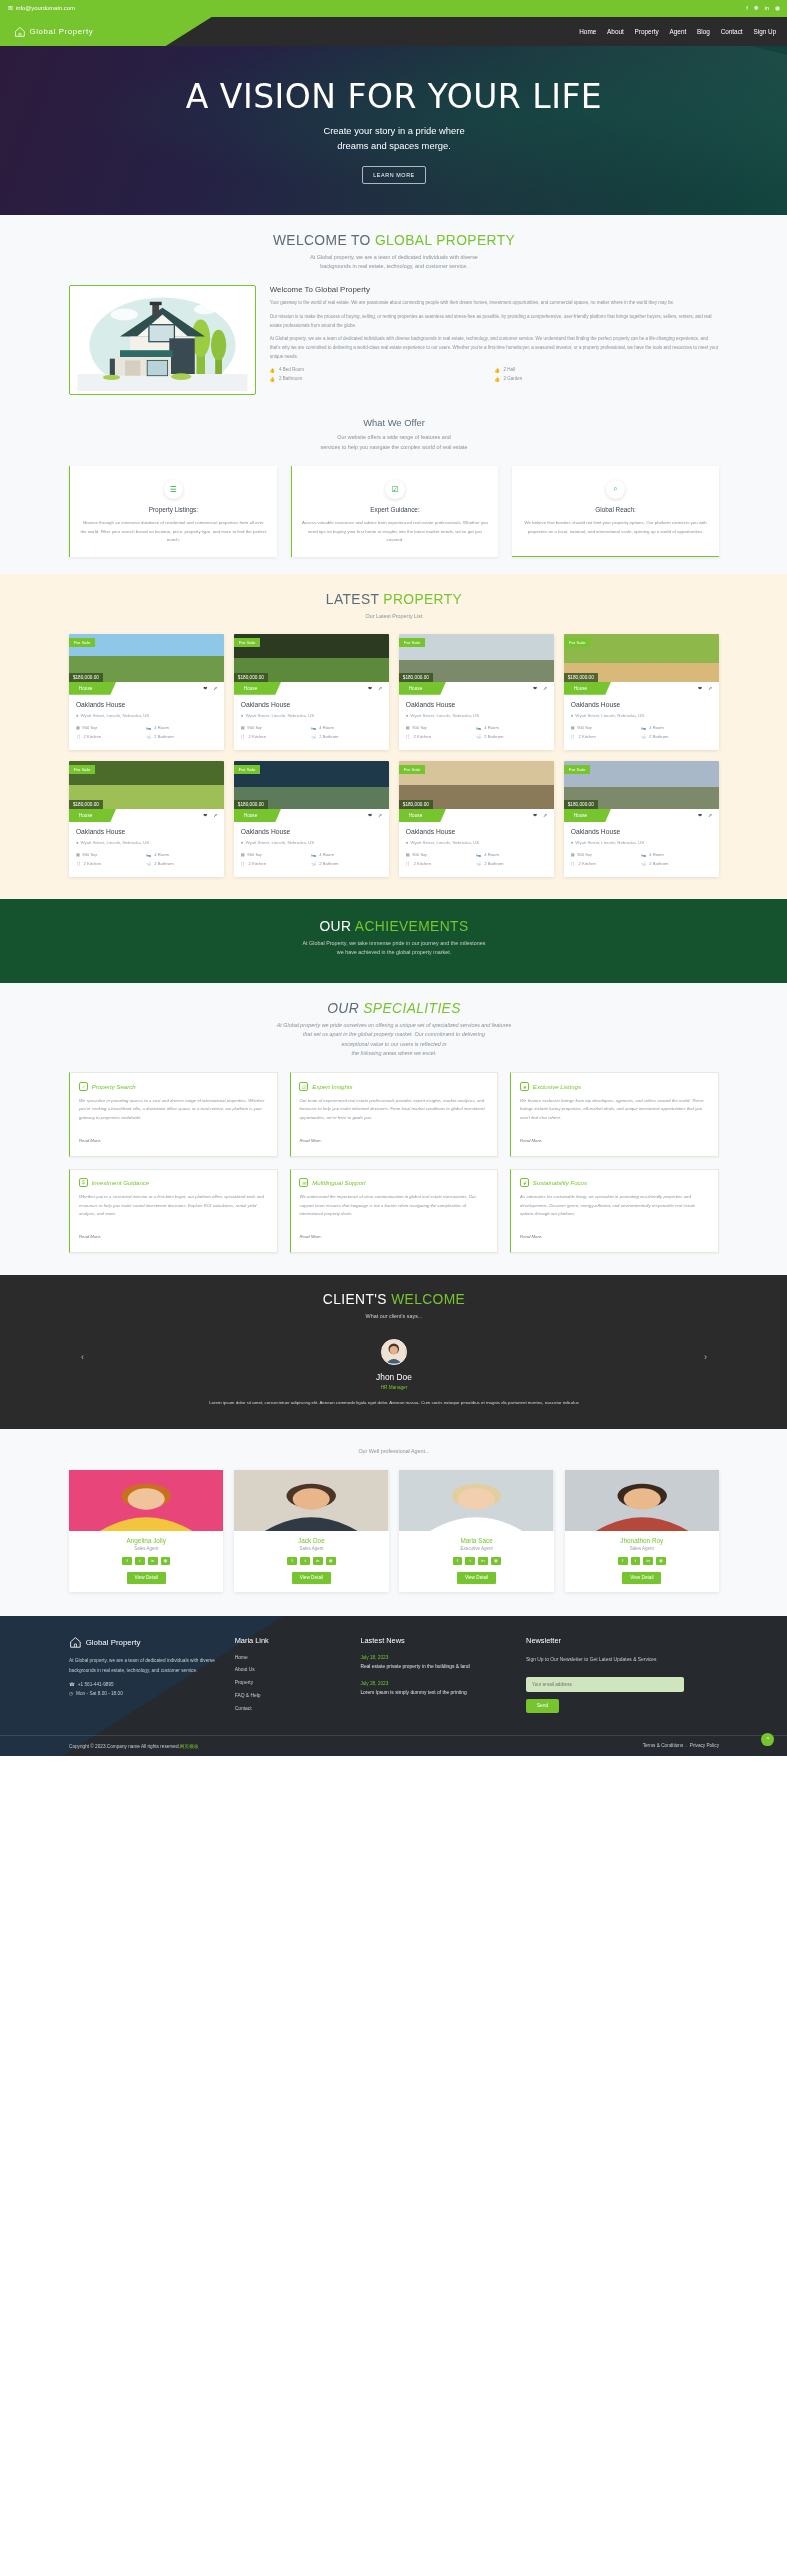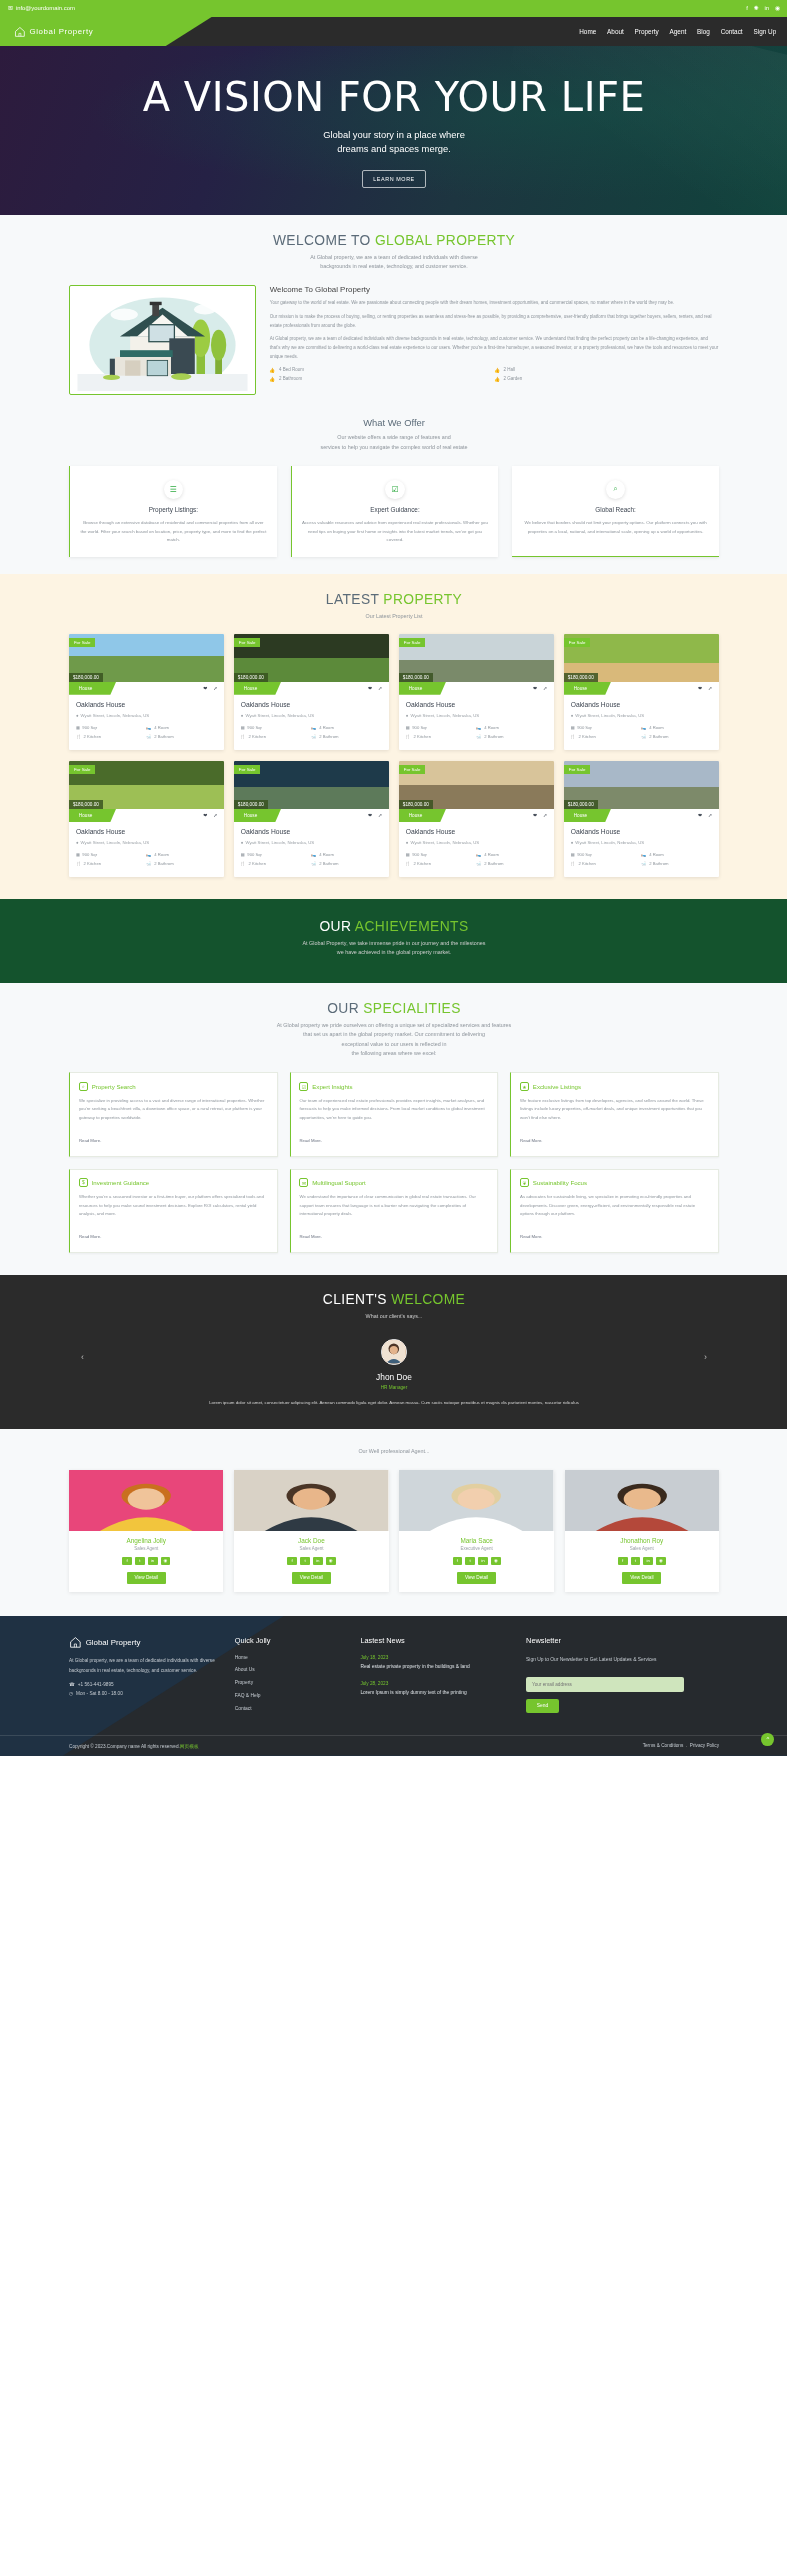--- a/index.html
+++ b/index.html
@@ -53,21 +53,21 @@
       linear-gradient(110deg, #2d1b3d 0%, #252145 30%, #1d3540 60%, #10443c 100%);
     display: flex; flex-direction: column; align-items: center; justify-content: center;
     color: #fff; position: relative; overflow: hidden;
   }
   .hero::after {
     content:""; position:absolute; right:-39px; top:-19.7px; width:335px; height:256px;
     background: linear-gradient(200deg, rgba(255,255,255,.05), transparent 55%);
     transform: rotate(14deg);
   }
   .hero h1 {
-    font-size: 40px; font-weight: 400; letter-spacing: 0.5px;
+    font-size: 33px; font-weight: 400; letter-spacing: 0.5px;
     font-family: "DejaVu Sans", sans-serif; margin-bottom: 7.9px; z-index:2;
   }
   .hero p { font-size: 9.4px; line-height: 1.55; text-align: center; z-index:2; }
   .hero-btn {
     margin-top: 12.8px; border: 1px solid rgba(255,255,255,.65); background: transparent;
     color: #fff; font-size: 5.4px; padding: 4.9px 9.8px; letter-spacing: 0.6px;
     border-radius: 2px; cursor: pointer; z-index:2;
   }
 
   
@@ -143,21 +143,21 @@
   
   .achv { background: #14532d; color: #fff; padding: 19.7px 0 25.6px; }
   .achv .sec-title { color: #fff; }
   .achv .sec-sub { color: #cfcfcf; }
   .achv-grid { display: flex; margin-top: 19.7px; }
   .achv-item { flex: 1; text-align: center; }
   .achv-num { font-size: 19.7px; font-weight: 400; font-family: "DejaVu Sans", sans-serif; }
   .achv-lbl { font-size: 5.9px; margin-top: 5.9px; color: #e4e4e4; }
 
   
-  .spec-sec { background: #f7f9fa; padding: 17.7px 0 21.7px; }
+  .spec-sec { background: #f7f9fa; padding: 17.7px 0 21.7px; font-style: italic; }
   .spec-grid { display: flex; gap: 11.8px; margin-top: 13.8px; }
   .spec-grid.row2 { margin-top: 11.8px; }
   .scard {
     flex: 1; background: #fff; border: 1px solid #e6ebe2; border-left: 1.5px solid #76c52e;
     padding: 8.9px 8.9px 9.8px; box-shadow: 0 1px 2px rgba(0,0,0,.05);
   }
   .scard-head { display: flex; align-items: center; gap: 3.9px; margin-bottom: 5.9px; }
   .scard-ico {
     width: 8.9px; height: 8.9px; border: 1px solid #76c52e; border-radius: 2px;
     display: flex; align-items: center; justify-content: center; color: #76c52e; font-size: 4.9px;
@@ -275,21 +275,21 @@
     <a href="#">Agent</a>
     <a href="#">Blog</a>
     <a href="#">Contact</a>
     <a href="#">Sign Up</a>
   </div>
 </div>
 
 <div class="hero">
   <h1>A VISION FOR YOUR LIFE</h1>
   <p>
-    <span>Global your story in a place where</span><br>
+    <span>Create your story in a pride where</span><br>
     <span>dreams and spaces merge.</span>
   </p>
   <button class="hero-btn">LEARN MORE</button>
 </div>
 
 <div class="sec welcome">
   <div class="container">
     <div class="sec-title">
       <span>WELCOME TO </span><span class="hl">GLOBAL PROPERTY</span>
     </div>
@@ -855,21 +855,21 @@
         <span>☎</span>
         <span>+1 561-441-9895</span>
       </div>
       <div class="fmeta">
         <span>◷</span>
         <span>Mon - Sat 8.00 - 18.00</span>
       </div>
     </div>
 
     <div class="fcol2">
-      <div class="fh">Quick Jolly</div>
+      <div class="fh">Maria Link</div>
       <a class="flink" href="#">Home</a>
       <a class="flink" href="#">About Us</a>
       <a class="flink" href="#">Property</a>
       <a class="flink" href="#">FAQ &amp; Help</a>
       <a class="flink" href="#">Contact</a>
     </div>
 
     <div class="fcol3">
       <div class="fh">Lastest News</div>
       <div>

